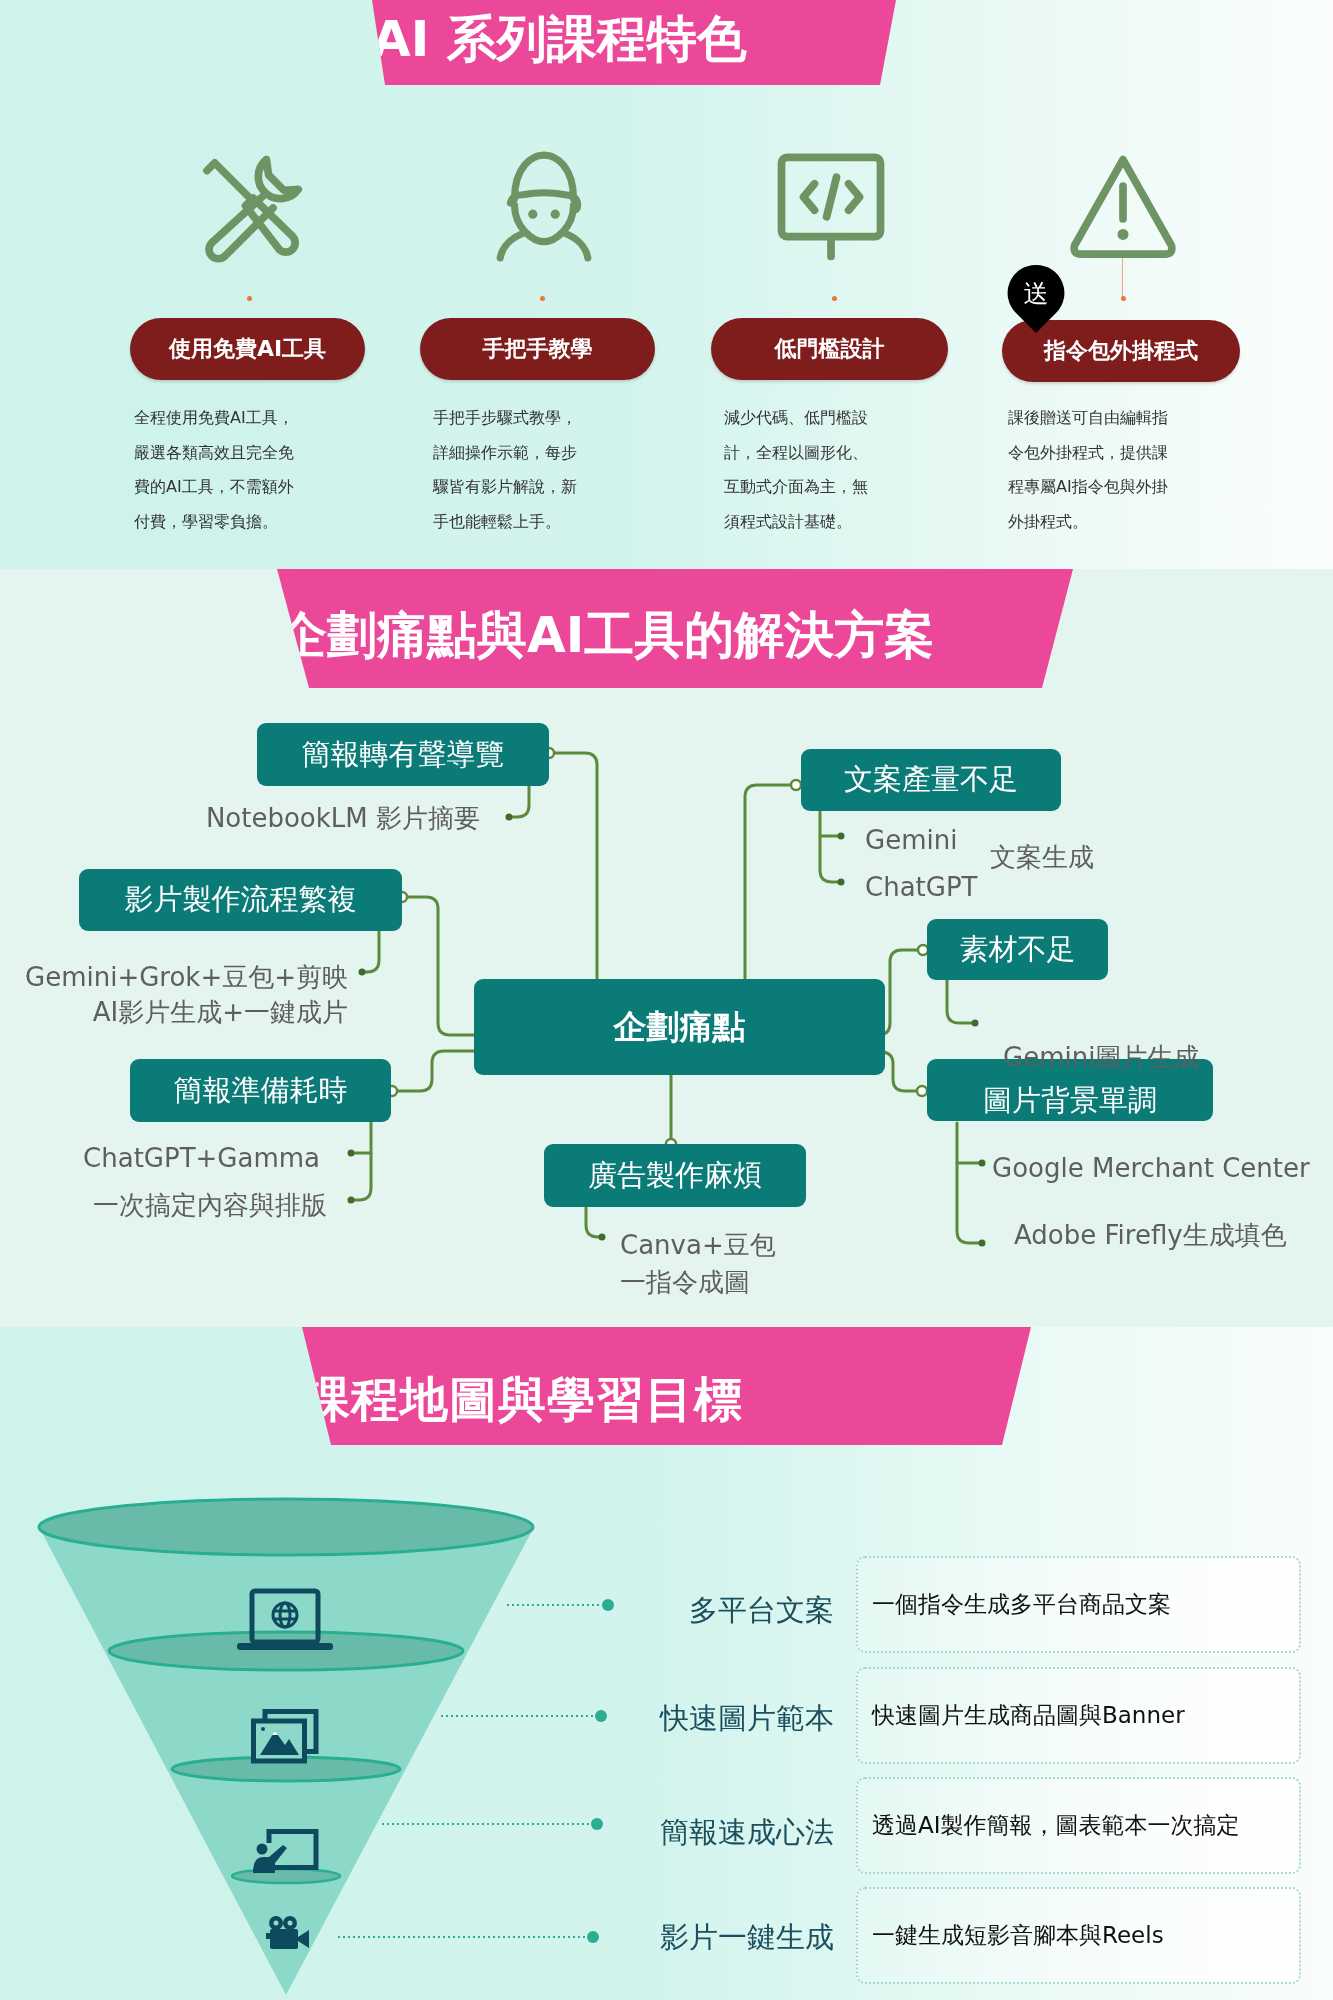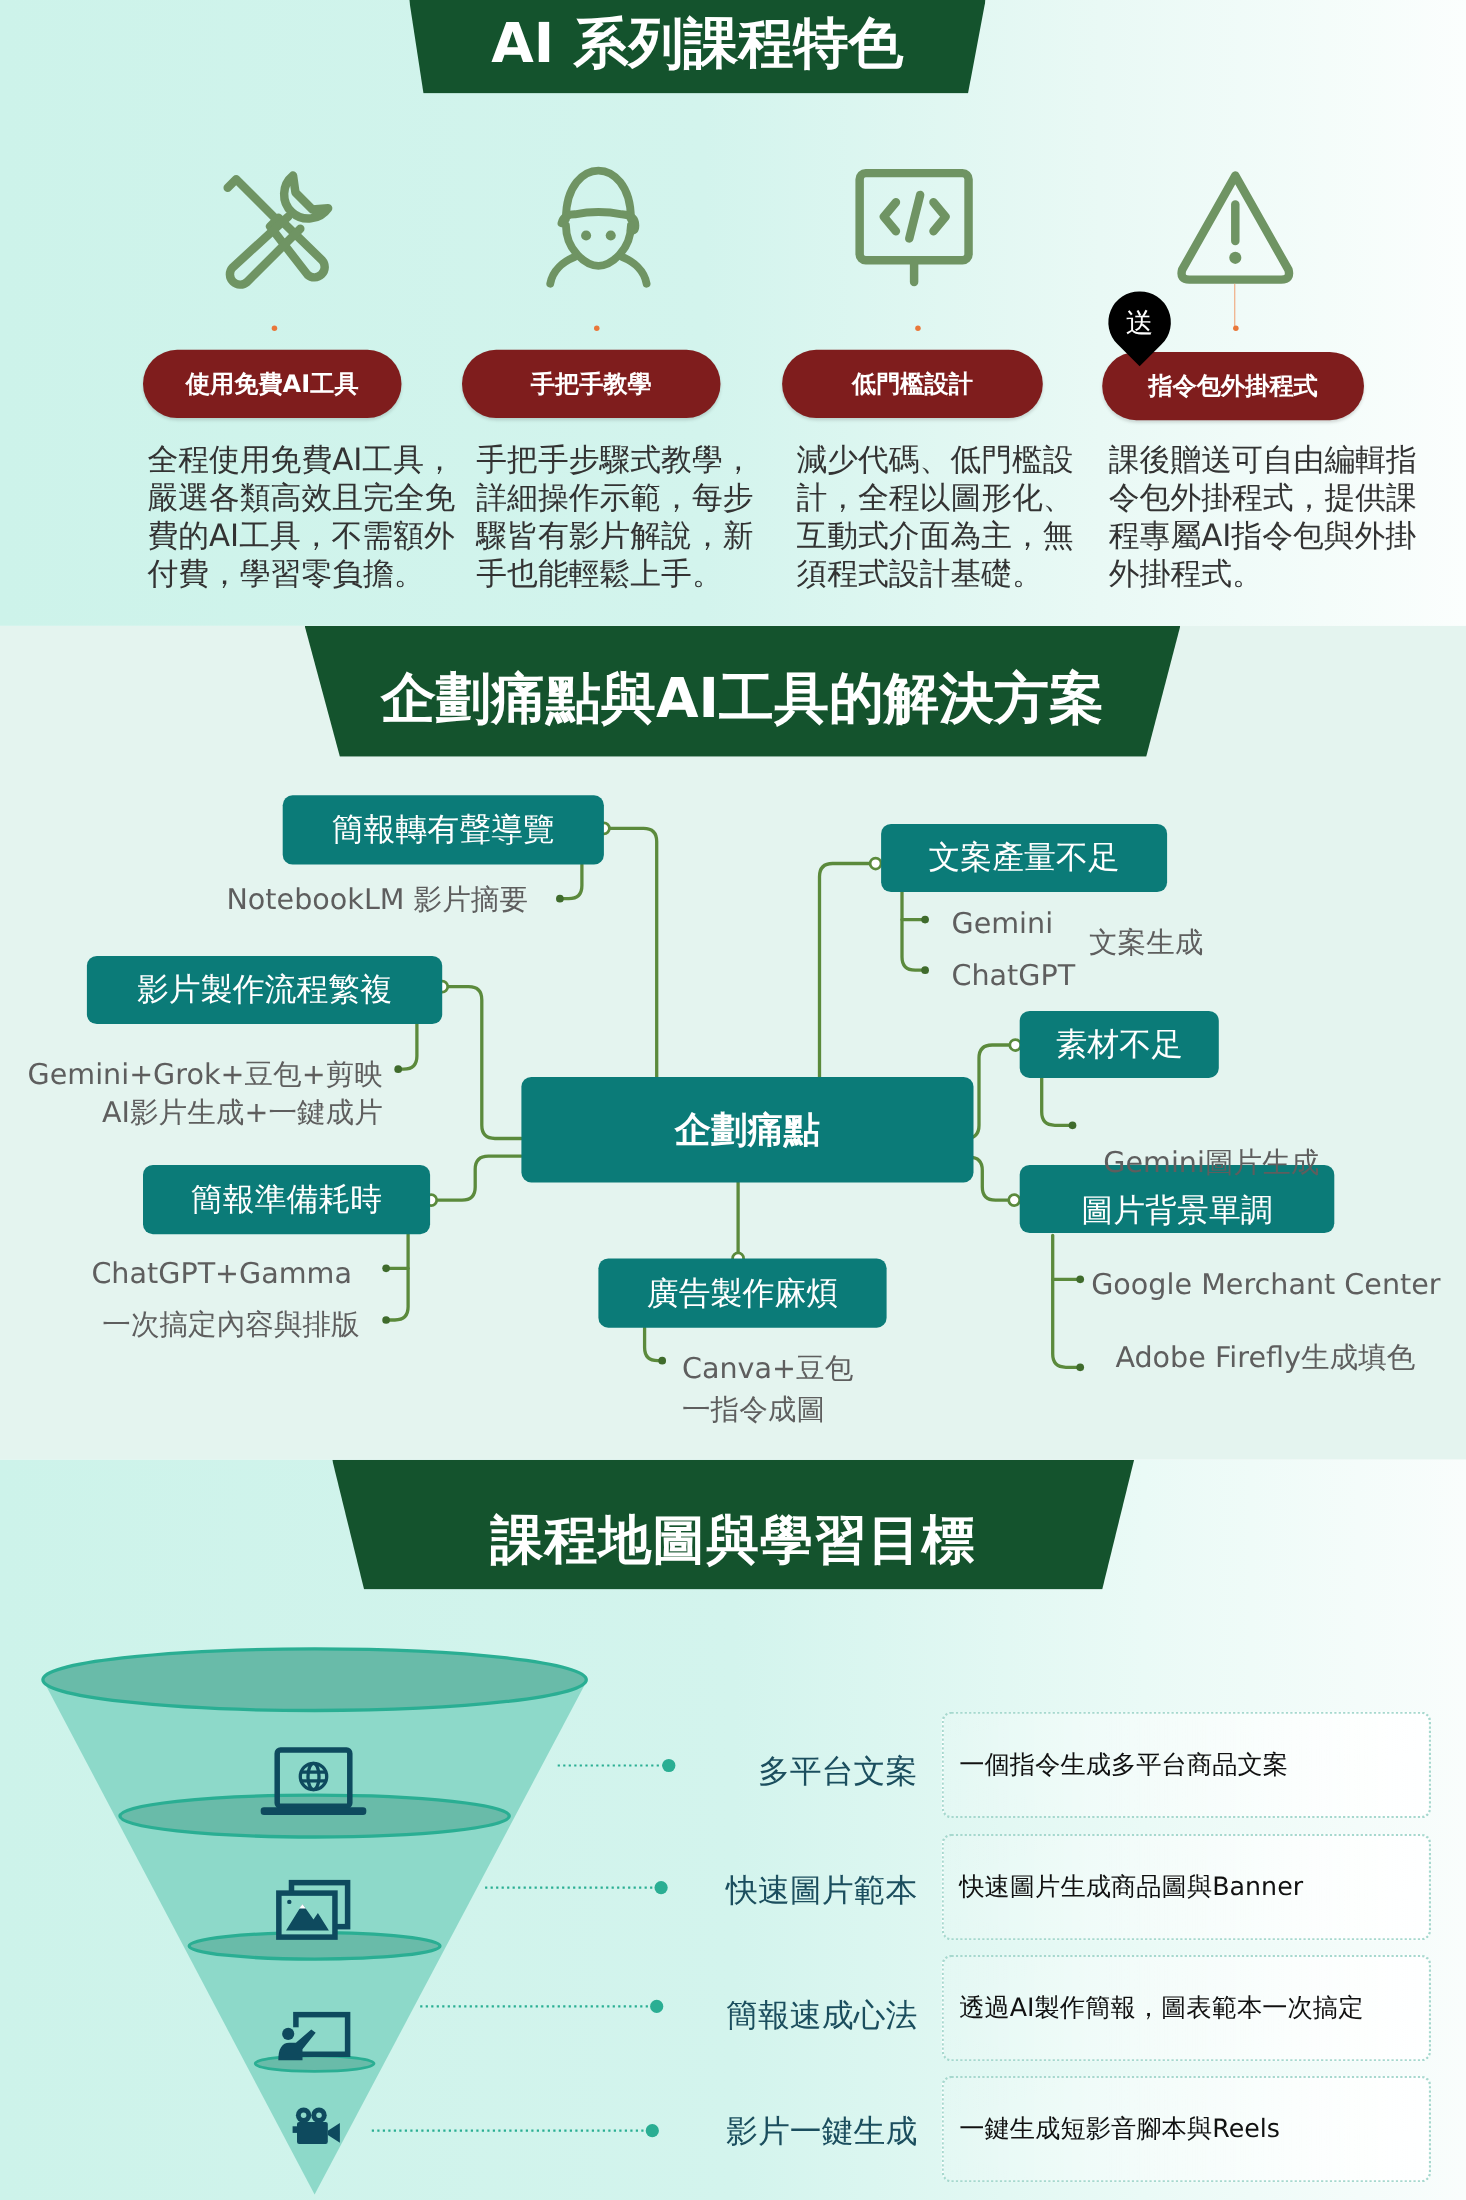--- a/index.html
+++ b/index.html
@@ -2,29 +2,29 @@
 <html><head>
 <meta charset="utf-8">
 <style>
   html,body{margin:0;padding:0;}
   body{width:1333px;height:2000px;position:relative;overflow:hidden;font-family:"DejaVu Sans","Liberation Sans",sans-serif;}
   .abs{position:absolute;}
   
   #sec-features{left:0;top:0;width:1333px;height:569px;background:linear-gradient(90deg,#cdf3ea 0%,#d3f4ed 48%,#e9f9f5 75%,#fbfefd 100%);}
   #sec-pain{left:0;top:569px;width:1333px;height:758px;background:#e4f4ef;}
   #sec-map{left:0;top:1327px;width:1333px;height:673px;background:linear-gradient(90deg,#cdf3ea 0%,#d3f4ed 50%,#eafaf6 78%,#f9fdfc 100%);}
-  .banner{background:#14532d;color:#fff;font-weight:bold;display:flex;justify-content:center;align-items:center;white-space:nowrap;}
+  .banner{background:#ec4899;color:#fff;font-weight:bold;display:flex;justify-content:flex-start;align-items:center;white-space:nowrap;}
   #banner-1{left:372px;top:0;width:524px;height:85px;font-size:50px;clip-path:polygon(0 0,100% 0,calc(100% - 16px) 100%,13px 100%);padding-bottom:6px;box-sizing:border-box;}
   #banner-2{left:277px;top:569px;width:796px;height:119px;font-size:50px;clip-path:polygon(0 0,100% 0,calc(100% - 31px) 100%,32px 100%);padding-top:14px;box-sizing:border-box;}
   #banner-3{left:302px;top:1327px;width:729px;height:118px;font-size:48px;clip-path:polygon(0 0,100% 0,calc(100% - 29px) 100%,29px 100%);padding-top:28px;box-sizing:border-box;letter-spacing:1px;}
   
   .feat-icon{width:110px;height:112px;}
   .pill{height:62px;border-radius:31px;background:#7f1d1d;color:#fff;font-weight:bold;font-size:22px;display:flex;align-items:center;justify-content:center;white-space:nowrap;box-shadow:0 2px 3px rgba(0,0,0,0.15);}
   .odot{width:5px;height:5px;border-radius:50%;background:#e9773a;}
-  .desc{font-size:28px;color:#333;}
+  .desc{font-size:16px;color:#333;}
   .desc div{height:34.5px;line-height:34.5px;white-space:nowrap;}
   .badge{left:1008px;top:265px;width:56px;height:68px;}
   .badge-text{left:1008px;top:274px;width:56px;height:40px;color:#fff;font-size:25px;text-align:center;line-height:40px;}
   
   .mbox{background:#0b7b78;color:#fff;border-radius:9px;display:flex;align-items:center;justify-content:center;font-size:29px;white-space:nowrap;}
   .mcenter{font-size:33px;}
   .sub{font-size:26px;color:#5e5e5e;line-height:34px;height:34px;white-space:nowrap;}
   
   .row-label{font-size:29px;font-weight:normal;color:#1b4e5e;line-height:40px;height:40px;white-space:nowrap;text-align:right;}
   .row-box{left:856px;width:445px;height:97px;border:2px dotted #a6d8ce;border-radius:9px;box-sizing:border-box;background:linear-gradient(90deg,rgba(255,255,255,0.15),rgba(255,255,255,0.9));display:flex;align-items:center;padding-left:14px;}

